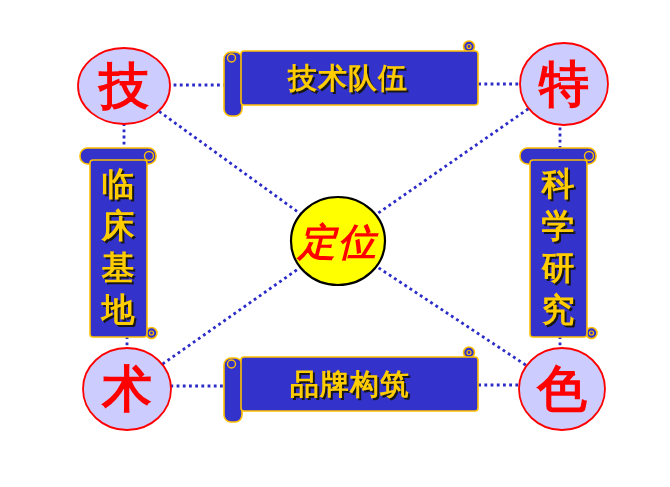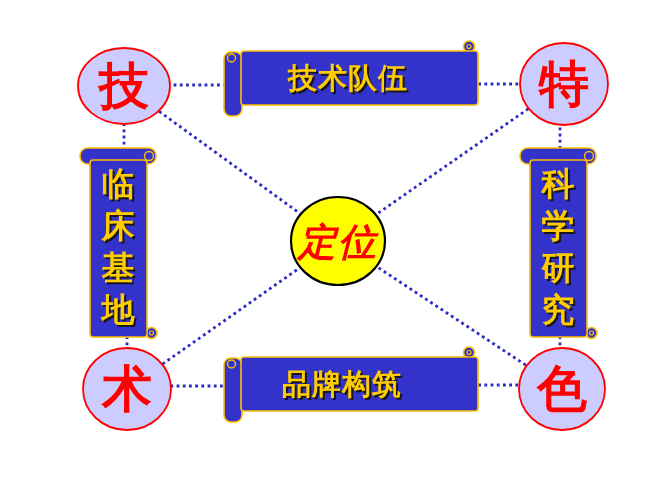--- a/index.html
+++ b/index.html
@@ -127,19 +127,19 @@
   <div class="label corner-label" style="left:518px;top:59px;">特</div>
 
   <div class="label corner-label" style="left:81px;top:364px;">术</div>
 
   <div class="label corner-label" style="left:516px;top:364px;">色</div>
 
   <div class="label center-label" style="left:278px;top:223px;">定位</div>
 
   <div class="label banner-label" style="left:242px;top:63px;">技术队伍</div>
 
-  <div class="label banner-label" style="left:236px;top:369px;">品牌构筑</div>
+  <div class="label banner-label" style="left:244px;top:369px;">品牌构筑</div>
 
   <div class="label vscroll-label" style="left:540px;top:163px;">科学研究</div>
 
   <div class="label vscroll-label" style="left:100px;top:163px;">临床基地</div>
 
 </div>
 
 </body></html>

